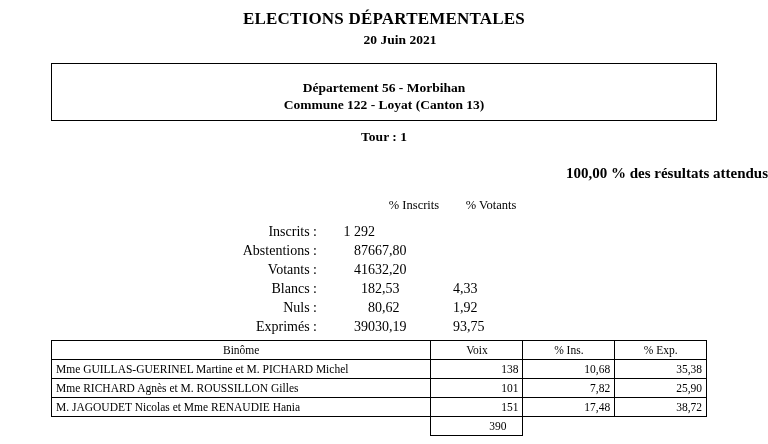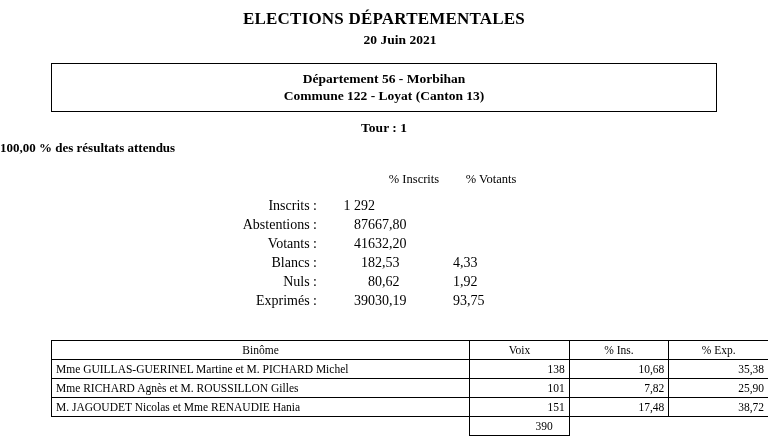--- a/index.html
+++ b/index.html
@@ -32,39 +32,39 @@
     font-weight: bold;
     font-size: 13.5px;
     margin-top: 3px;
     margin-left: 32px;
   }
   .dept-box {
     margin: 15px auto 0 auto;
     width: 666px;
     border: 1px solid #000;
     box-sizing: border-box;
-    padding: 6px 0 7px 0;
+    padding: 15px 0 7px 0;
     text-align: center;
   }
   .dept-box div {
     font-weight: bold;
     font-size: 13.5px;
     line-height: 17px;
   }
   .tour {
     text-align: center;
     font-weight: bold;
     font-size: 13.5px;
     margin-top: 8px;
   }
   .attendus {
-    text-align: left;
-    font-weight: bold;
-    font-size: 13px;
-    margin-top: 4px;
+    text-align: right;
+    font-weight: bold;
+    font-size: 15px;
+    margin-top: 20px;
   }
   .stats {
     margin: 16px 0 0 0;
     width: 100%;
   }
   table.stats-table {
     border-collapse: collapse;
     margin-left: 212px;
     font-size: 12.5px;
   }
@@ -88,21 +88,21 @@
   td.pct2 { text-align: left; padding-left: 10px; }
 
   .results {
     position: absolute;
     left: 51px;
     top: 331px;
     width: 666px;
   }
   table.results-table {
     border-collapse: collapse;
-    width: 718px;
+    width: 656px;
     font-size: 11.5px;
   }
   table.results-table th,
   table.results-table td {
     border: 1px solid #000;
     padding: 2px 4px;
     line-height: 14px;
   }
   table.results-table th {
     font-weight: normal;

